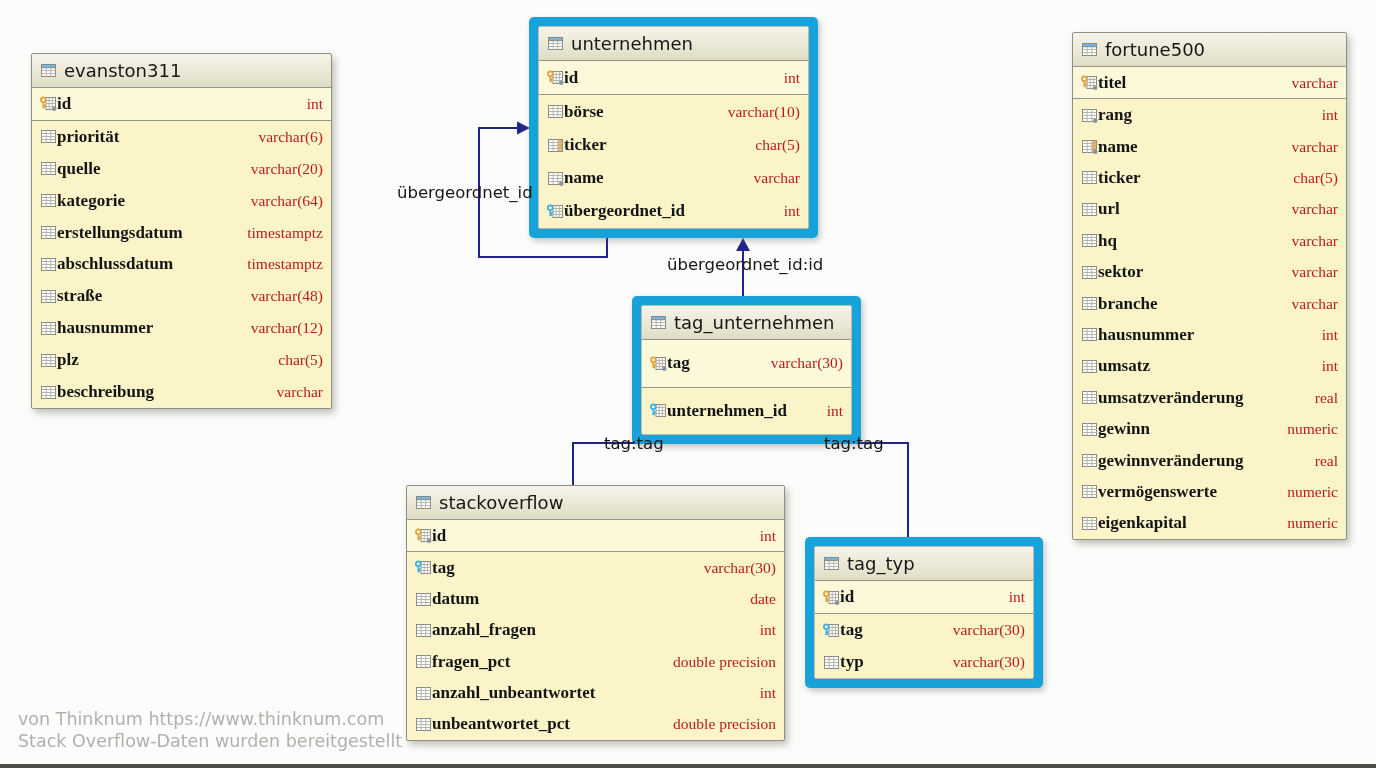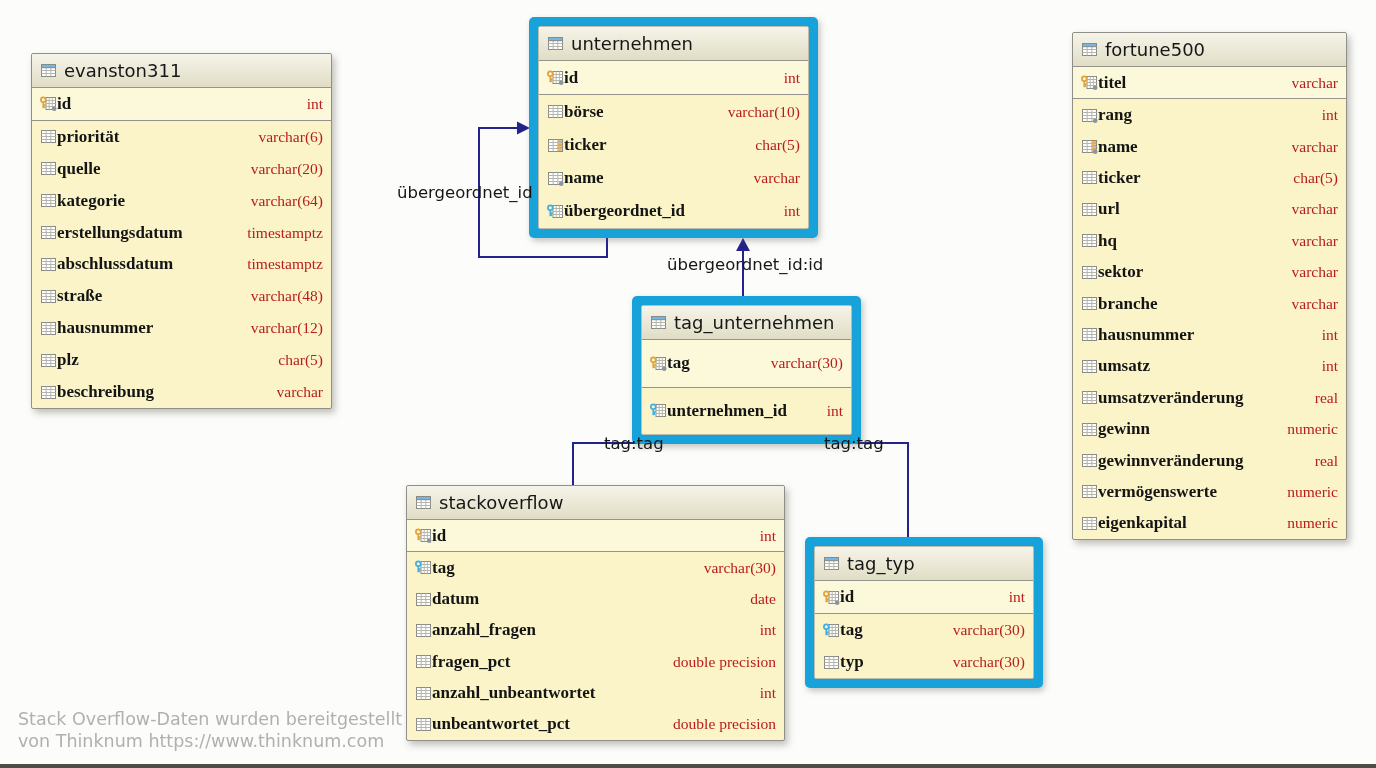--- a/index.html
+++ b/index.html
@@ -633,18 +633,18 @@
         </div>
     </div>
   </div>
 
   <div class="rlabel lbl-self">übergeordnet_id</div>
   <div class="rlabel lbl-parent">übergeordnet_id:id</div>
   <div class="rlabel lbl-tag1">tag:tag</div>
   <div class="rlabel lbl-tag2">tag:tag</div>
 
   <div class="footer">
+    <div>von Thinknum https://www.thinknum.com</div>
     <div>Stack Overflow-Daten wurden bereitgestellt</div>
-    <div>von Thinknum https://www.thinknum.com</div>
   </div>
 
   <div class="bottombar"></div>
 </div>
 
 </body></html>

